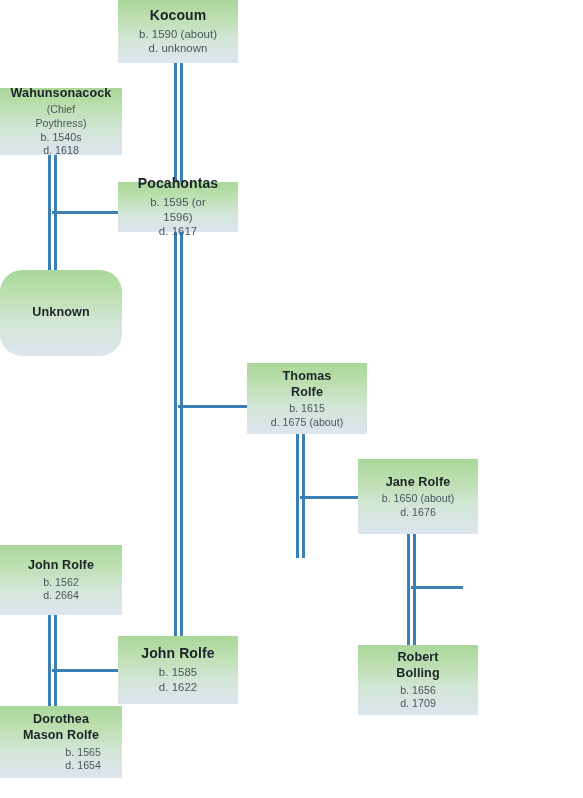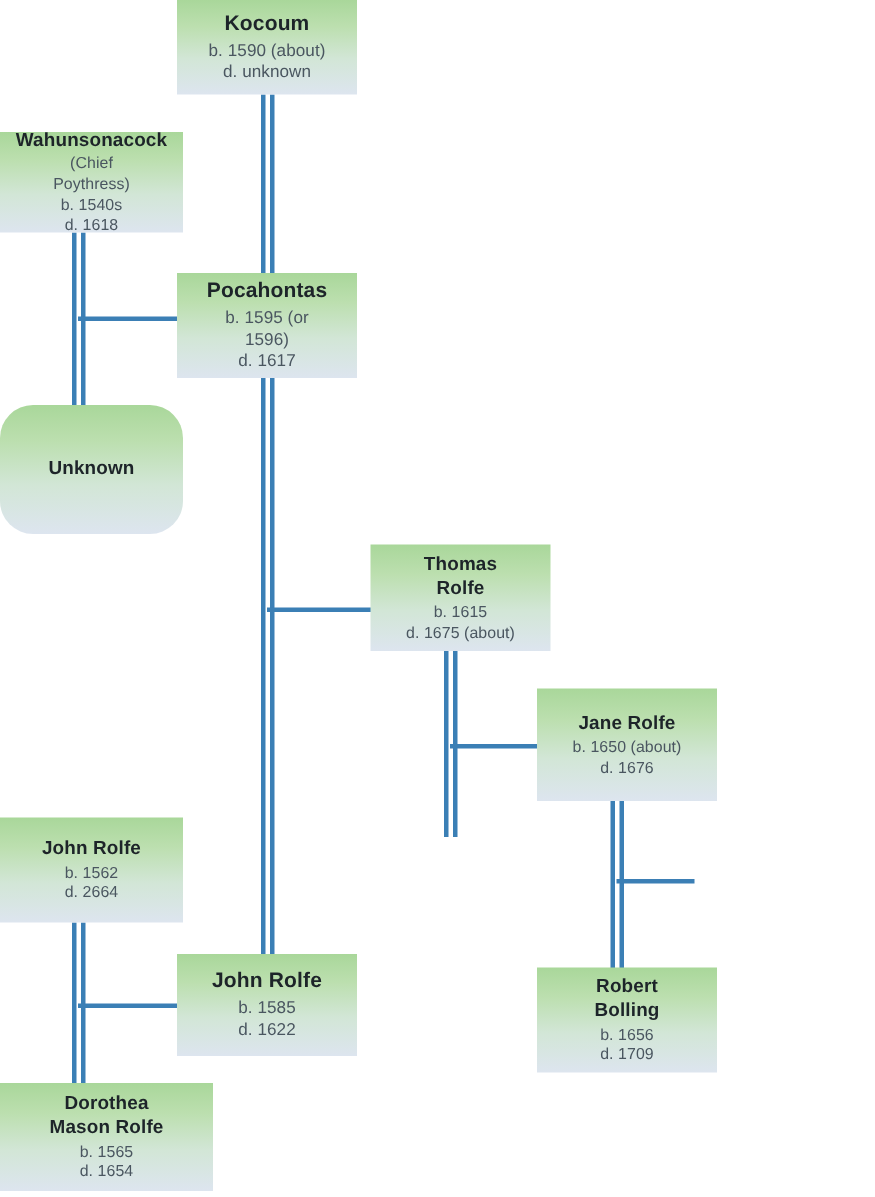--- a/index.html
+++ b/index.html
@@ -114,21 +114,21 @@
     <div class="ln">d. unknown</div>
   </div>
 
   <div class="node" style="left:0px; top:88px; width:122px; height:67px;">
     <div class="nm">Wahunsonacock</div>
     <div class="sub">(Chief Poythress)</div>
     <div class="ln">b. 1540s</div>
     <div class="ln">d. 1618</div>
   </div>
 
-  <div class="node big" style="left:118px; top:182px; width:120px; height:70px;">
+  <div class="node big" style="left:118px; top:182px; width:120px; height:50px;">
     <div class="nm">Pocahontas</div>
     <div class="ln">b. 1595 (or 1596)</div>
     <div class="ln">d. 1617</div>
   </div>
 
   <div class="node" style="left:0px; top:270px; width:122px; height:86px;border-radius:22px;">
     <div class="nm">Unknown</div>
   </div>
 
   <div class="node" style="left:247px; top:363px; width:120px; height:71px;">
@@ -156,19 +156,19 @@
     <div class="ln">b. 1585</div>
     <div class="ln">d. 1622</div>
   </div>
 
   <div class="node" style="left:358px; top:645px; width:120px; height:70px;">
     <div class="nm">Robert Bolling</div>
     <div class="ln">b. 1656</div>
     <div class="ln">d. 1709</div>
   </div>
 
-  <div class="node" style="left:0px; top:722px; width:142px; height:72px;">
+  <div class="node" style="left:0px; top:706px; width:122px; height:72px;align-items:flex-end;">
     <div class="nm">Dorothea Mason Rolfe</div>
     <div class="ln">b. 1565</div>
     <div class="ln">d. 1654</div>
   </div>
 
 </div>
 
 </body></html>

